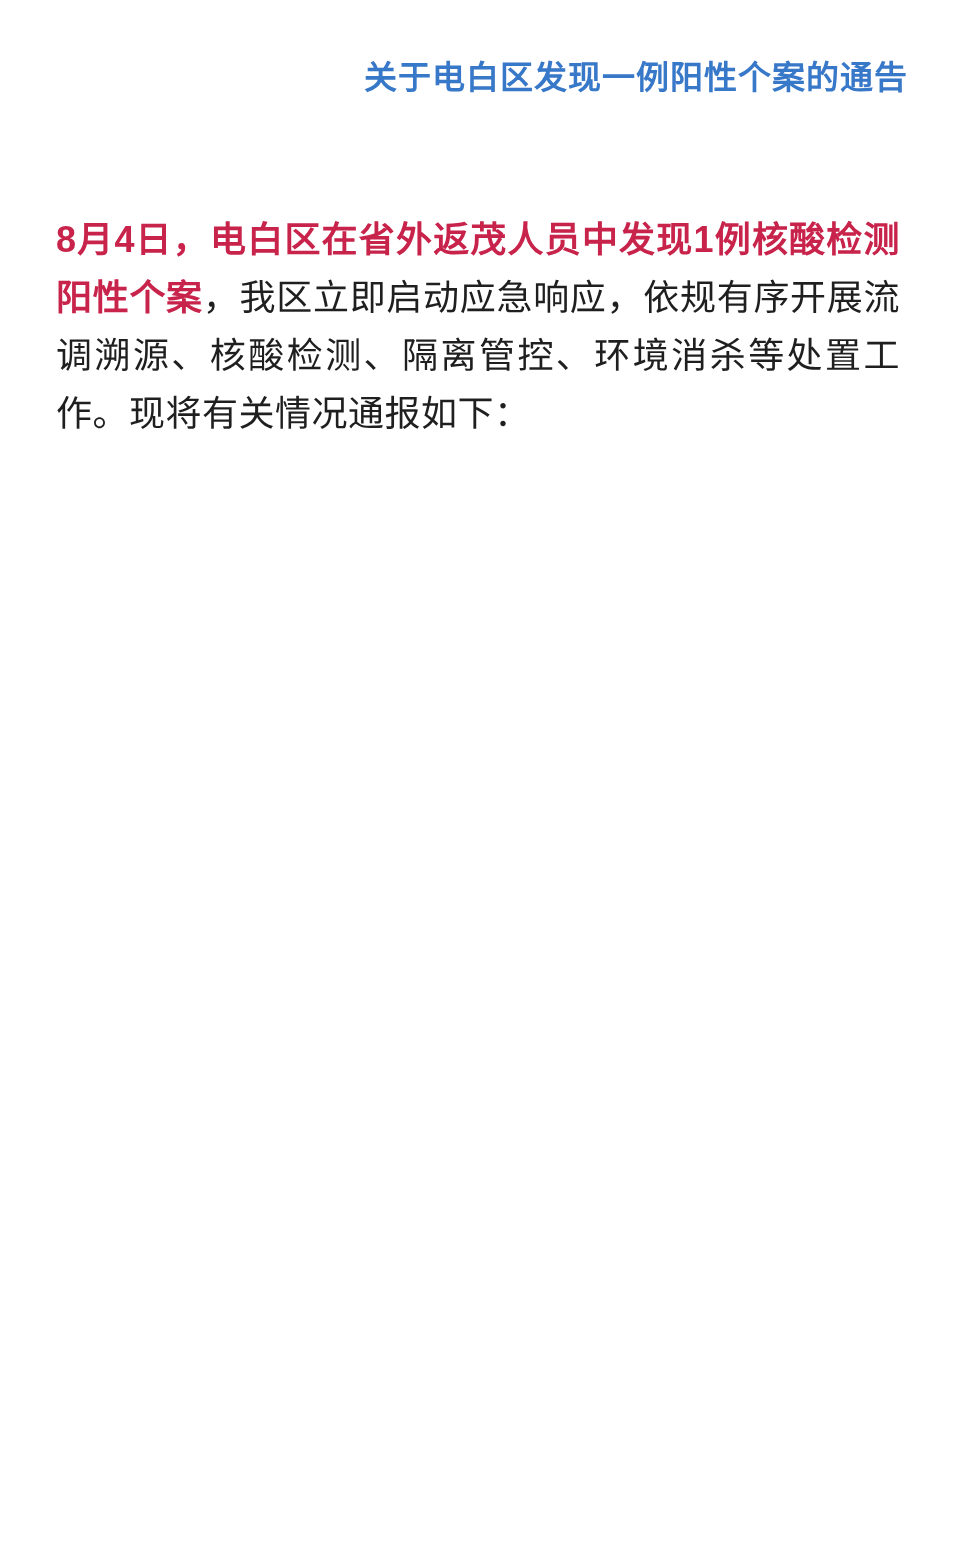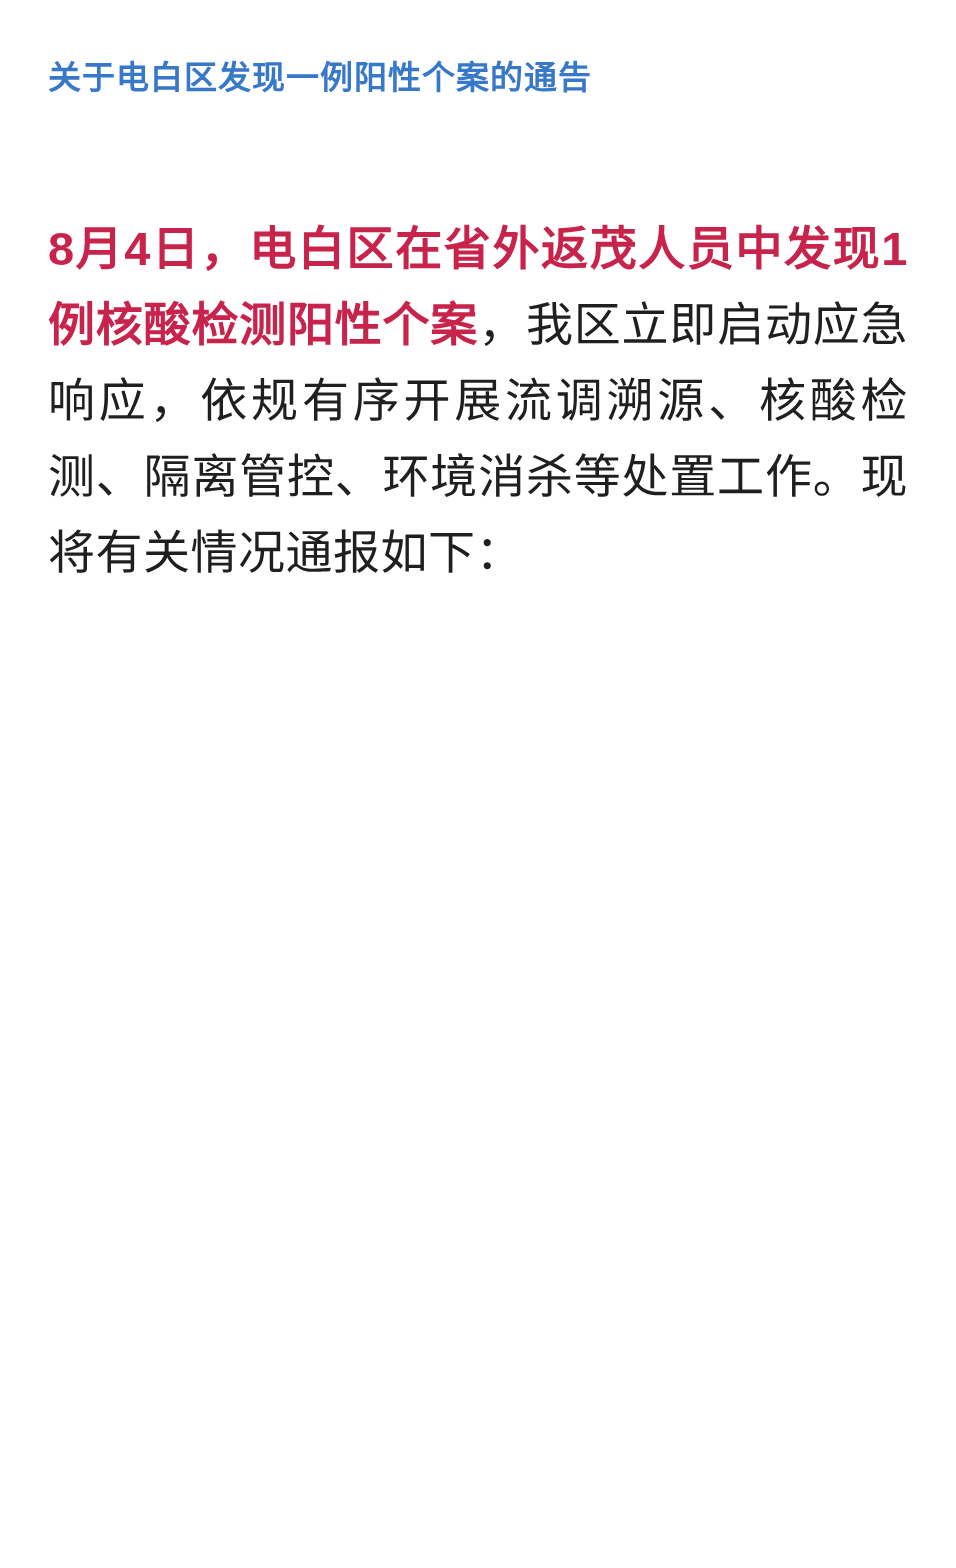--- a/index.html
+++ b/index.html
@@ -14,34 +14,34 @@
     -webkit-font-smoothing: antialiased;
   }
   .page {
     width: 956px;
     min-height: 1568px;
     box-sizing: border-box;
     padding: 48px 48px 30px 48px;
     background: #ffffff;
   }
   .doc-title {
-    text-align: left;
+    text-align: right;
     color: #3878c8;
     font-size: 33px;
     font-weight: bold;
     letter-spacing: 1px;
     line-height: 1.35;
     margin: 8px 0 0 0;
   }
   .body-block {
     margin-top: 110px;
   }
   p.para {
-    margin: 0;
-    font-size: 47px;
+    margin: 8px;
+    font-size: 36px;
     line-height: 1.62;
     color: #1f1f1f;
     text-align: justify;
     text-justify: inter-ideograph;
     letter-spacing: 0.5px;
   }
   p.para + p.para {
     margin-top: 52px;
   }
   .highlight {

